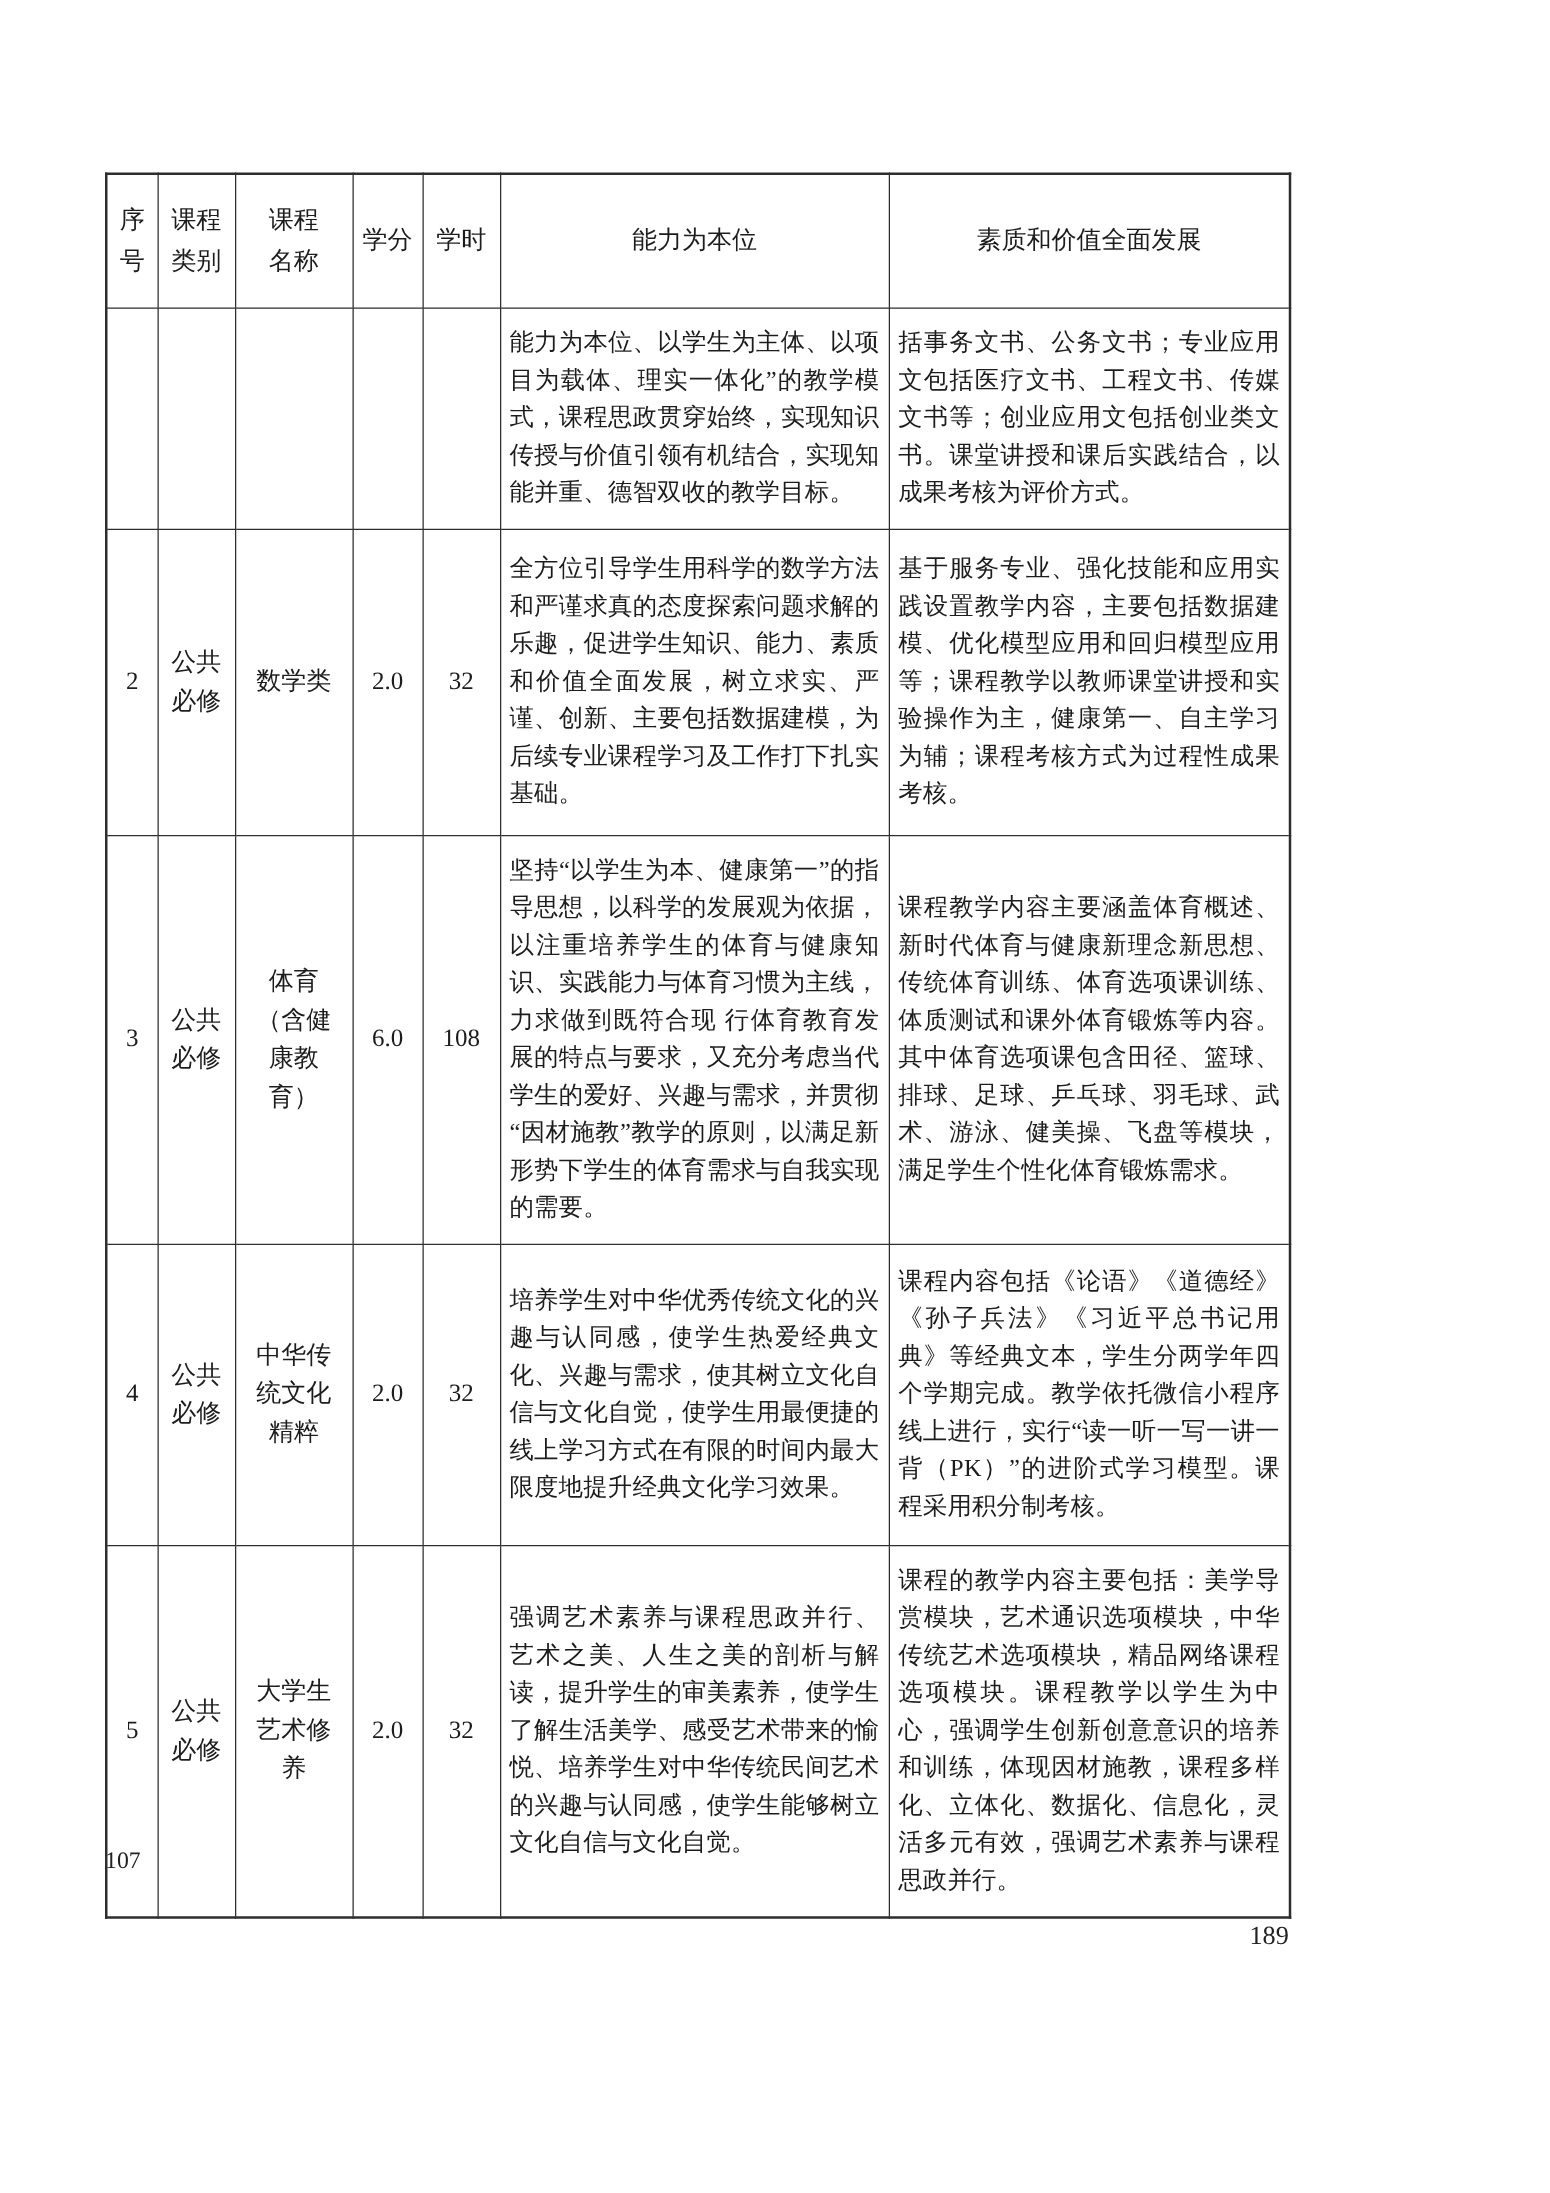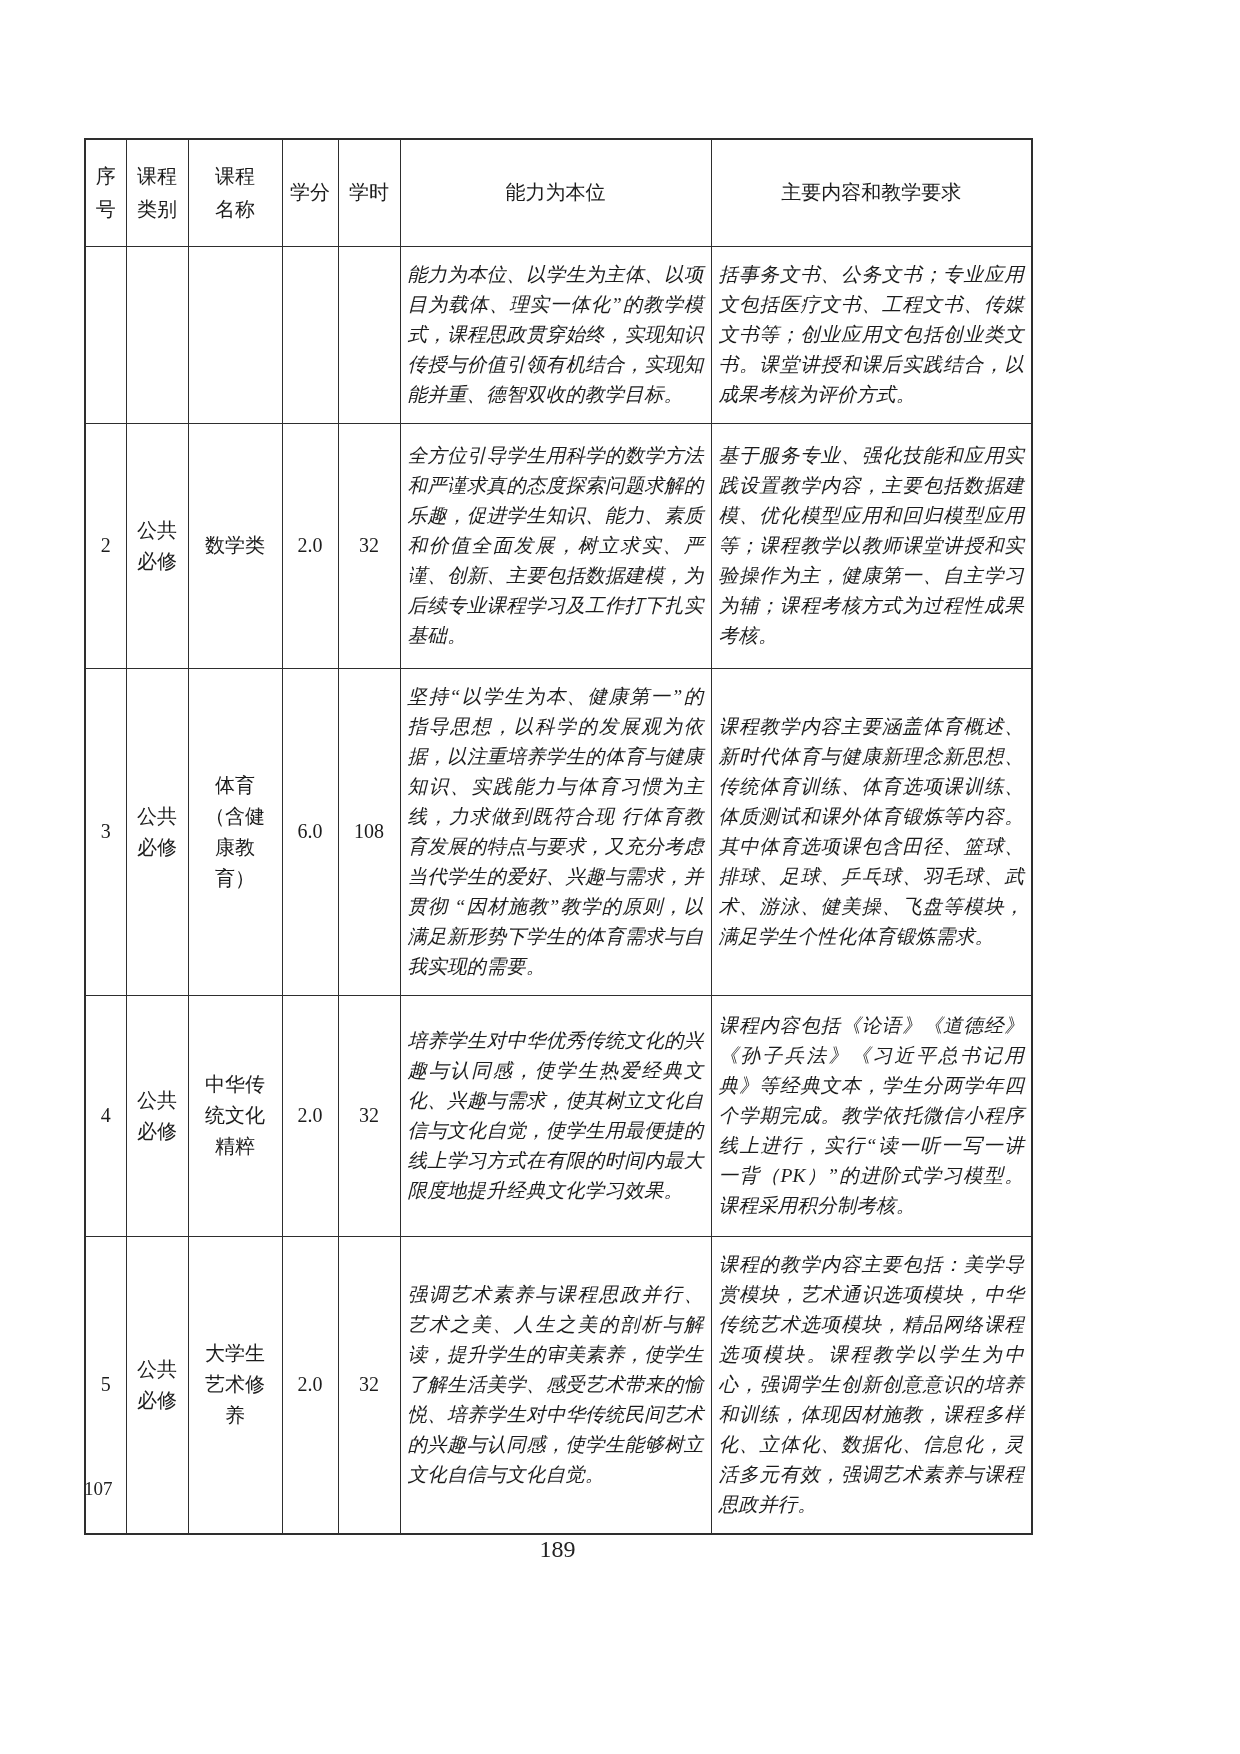--- a/index.html
+++ b/index.html
@@ -38,38 +38,37 @@
     text-align:center;
     white-space:pre-line;
     padding:0 2px;
   }
   td.tx{
     font-size:19.5px;
     line-height:30px;
     text-align:justify;
     padding:13px 7px;
     letter-spacing:0.2px;
-    font-style:italic;
   }
   .pgnum-small{
     position:absolute;
     left:84px;top:1478px;
     width:947px;
     text-align:left;
     padding-right:18px;
     box-sizing:border-box;
     font-size:19px;
     color:#222;
   }
   .pgnum-big{
     position:absolute;
     left:84px;top:1536px;
     width:947px;
-    text-align:center;
-    font-size:24px;
+    text-align:right;
+    font-size:21px;
     color:#222;
   }
 </style>
 </head>
 <body>
 
 <div class="page">
 
   <table class="course">
     <colgroup>
@@ -86,21 +85,21 @@
         <tr style="height:107px;">
       <th class="hd">序
 号</th>
       <th class="hd">课程
 类别</th>
       <th class="hd">课程
 名称</th>
       <th class="hd">学分</th>
       <th class="hd">学时</th>
       <th class="hd">能力为本位</th>
-      <th class="hd">主要内容和教学要求</th>
+      <th class="hd">素质和价值全面发展</th>
     </tr>
 
     <tr style="height:165px;">
       <td class="cc"></td>
       <td class="cc"></td>
       <td class="cc"></td>
       <td class="cc"></td>
       <td class="cc"></td>
       <td class="tx">能力为本位、以学生为主体、以项目为载体、理实一体化”的教学模式，课程思政贯穿始终，实现知识传授与价值引领有机结合，实现知能并重、德智双收的教学目标。</td>
       <td class="tx">括事务文书、公务文书；专业应用文包括医疗文书、工程文书、传媒文书等；创业应用文包括创业类文书。课堂讲授和课后实践结合，以成果考核为评价方式。</td>

